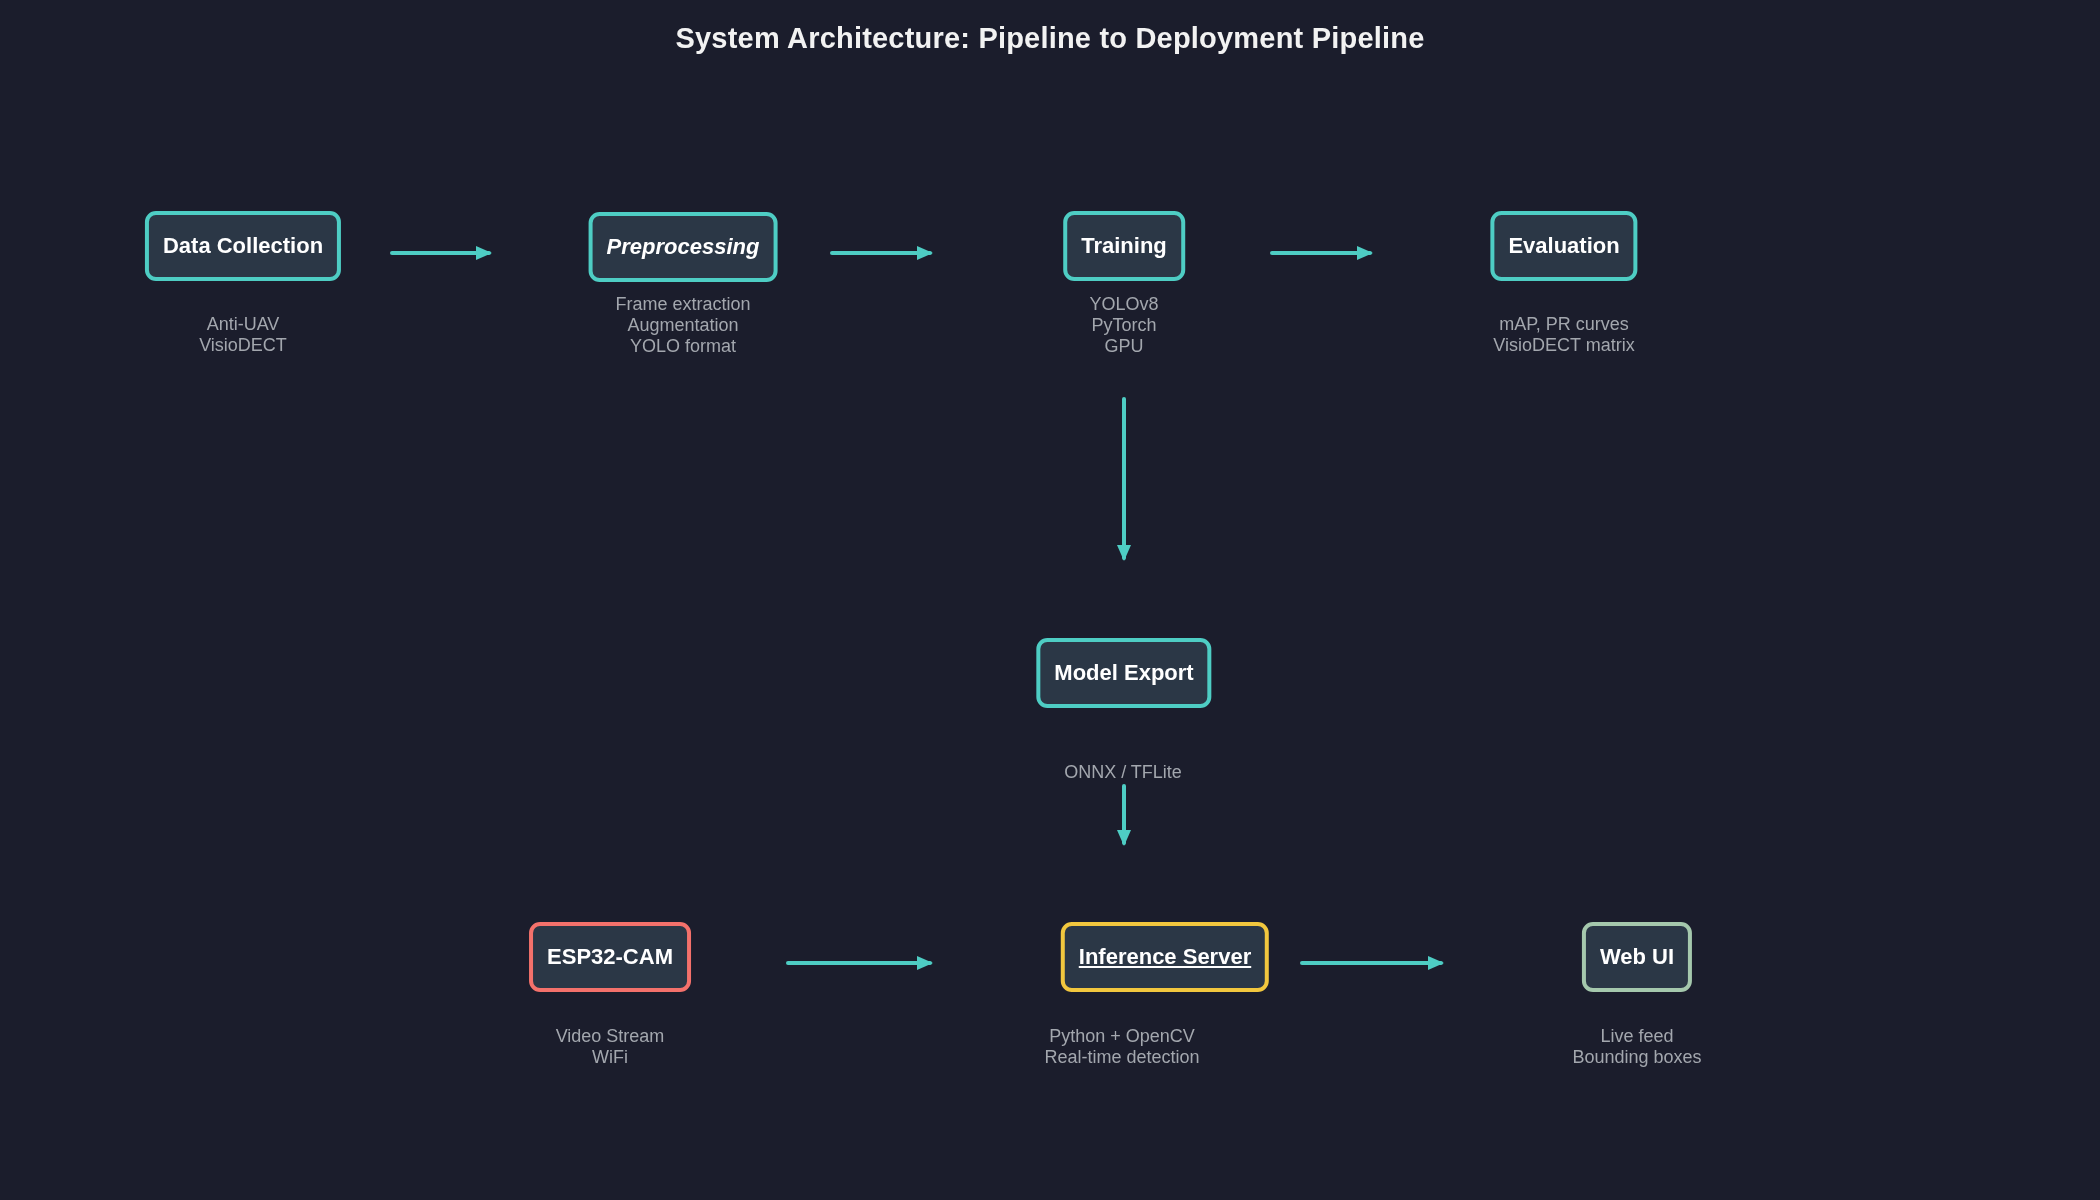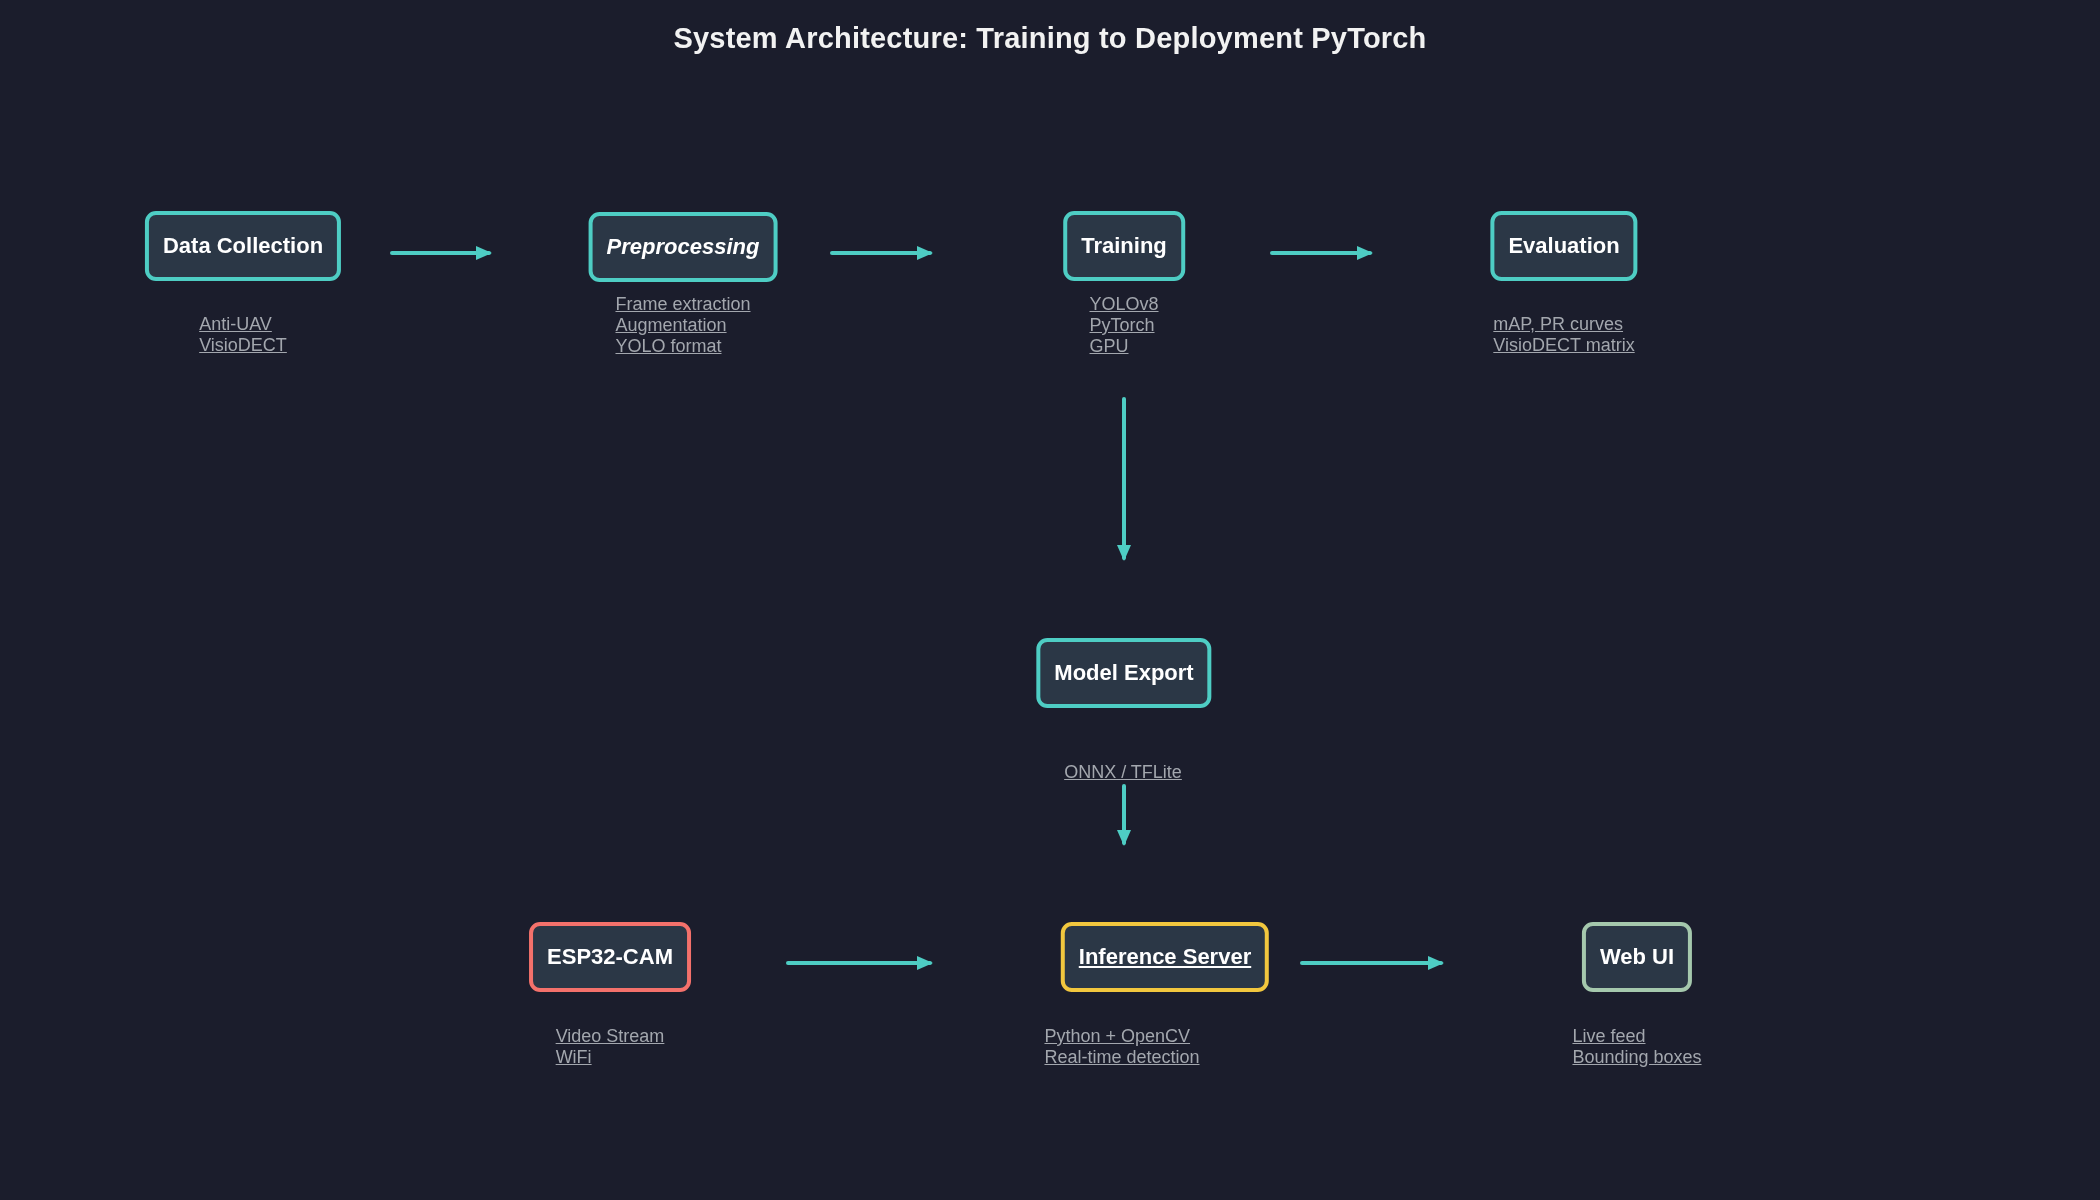--- a/index.html
+++ b/index.html
@@ -46,31 +46,30 @@
     white-space: nowrap;
     line-height: 28px;
     text-align: center;
   }
   .sub {
     position: absolute;
     transform: translateX(-50%);
     color: #a3a7ae;
     font-size: 18px;
     line-height: 21px;
-    text-align: left;
+    text-align: center;
     white-space: pre-line;
-    text-decoration: underline;
   }
 </style>
 </head>
 <body>
 
 <div class="canvas">
 
-  <div class="diagram-title">System Architecture: Training to Deployment PyTorch</div>
+  <div class="diagram-title">System Architecture: Pipeline to Deployment Pipeline</div>
 
   <svg class="arrow-layer" width="2100" height="1200" viewBox="0 0 2100 1200">
     <defs>
       <marker id="ah" markerUnits="userSpaceOnUse" markerWidth="16" markerHeight="14" refX="13" refY="7" orient="auto">
         <path d="M0,0 L16,7 L0,14 Z" fill="#4ecdc4"></path>
       </marker>
     </defs>
     <line x1="392" y1="253" x2="489" y2="253" stroke-width="4" stroke-linecap="round" marker-end="url(#ah)" stroke="#4ecdc4"></line>
     <line x1="832" y1="253" x2="930" y2="253" stroke-width="4" stroke-linecap="round" marker-end="url(#ah)" stroke="#4ecdc4"></line>
     <line x1="1272" y1="253" x2="1370" y2="253" stroke-width="4" stroke-linecap="round" marker-end="url(#ah)" stroke="#4ecdc4"></line>

